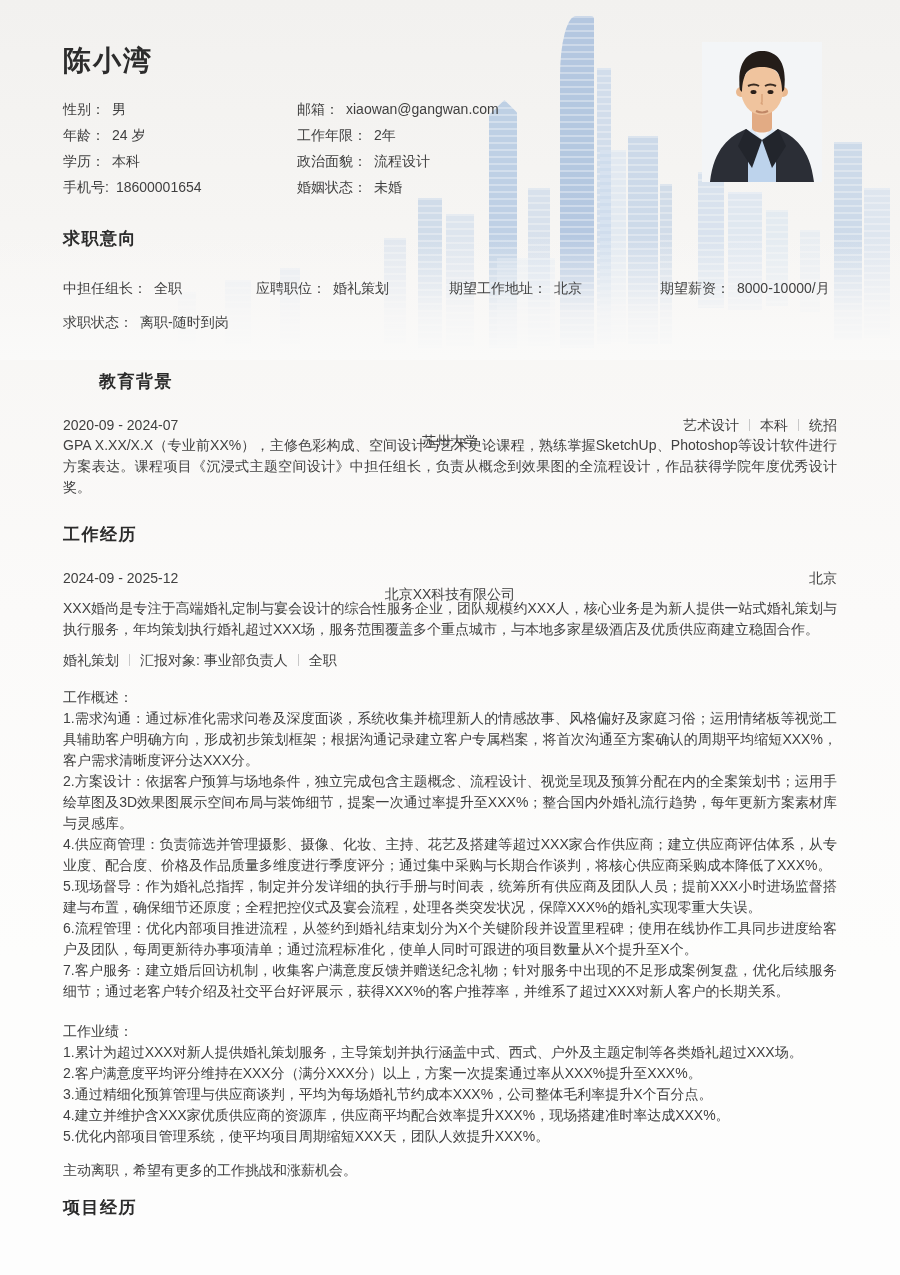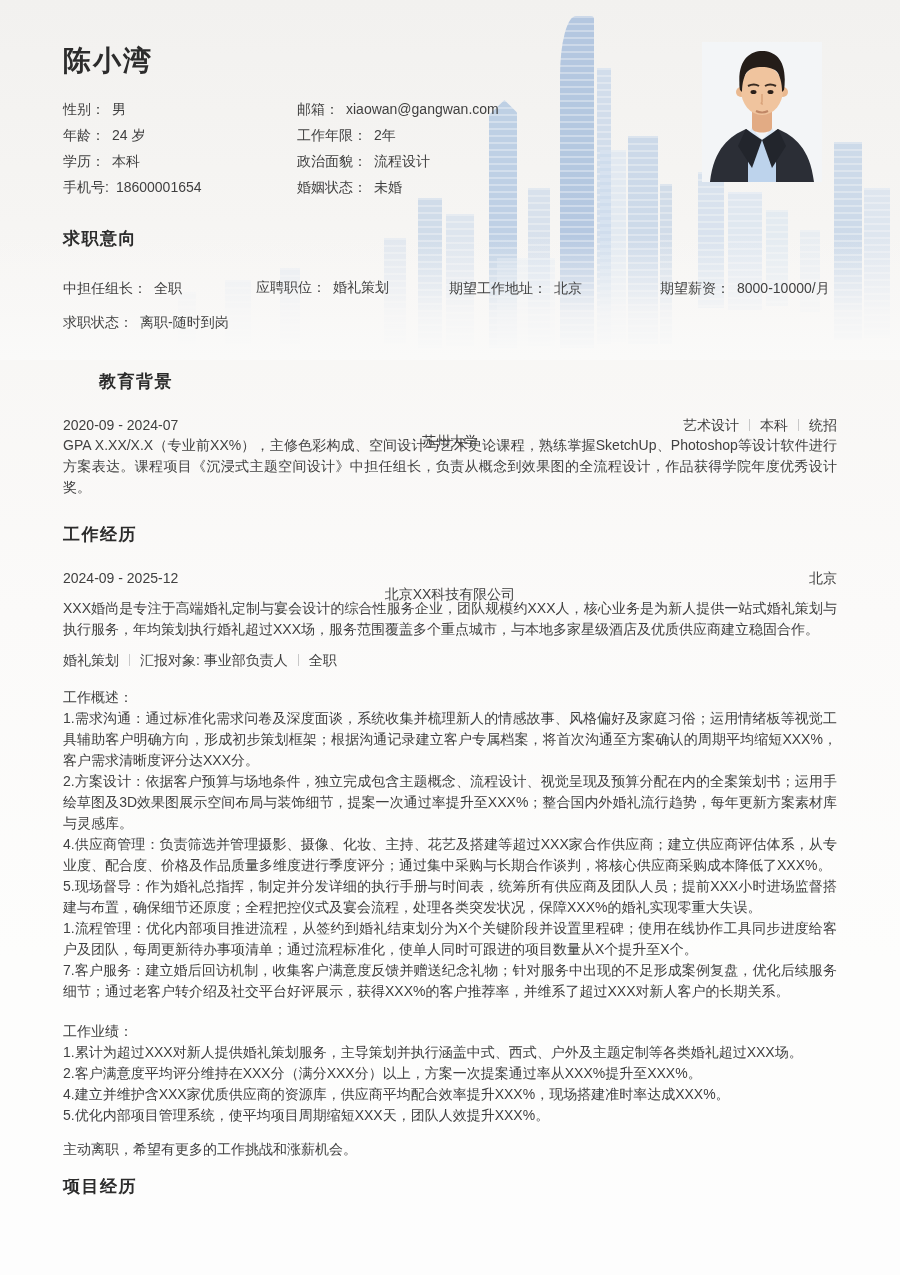--- a/index.html
+++ b/index.html
@@ -41,21 +41,21 @@
   .content { position:relative; padding:0 63px; color:#404040; font-size:14px; }
   .name { padding-top:42px; font-size:28px; font-weight:700; color:#2c2c2c; letter-spacing:2px; }
   .info-grid { margin-top:22px; display:grid; grid-template-columns:234px 320px; row-gap:12px; width:640px; }
   .pair { display:flex; align-items:baseline; line-height:14px; }
   .pair .lbl { color:#3f3f3f; }
   .pair .val { margin-left:7px; color:#3f3f3f; }
   h2.sec { font-size:17px; font-weight:700; color:#2b2b2b; letter-spacing:1.5px; line-height:17px; }
   .sec-intent { margin-top:36px; }
   .intent-row1 { margin-top:34px; display:flex; line-height:14px; }
   .intent-row1 .pair:nth-child(1){ width:193px; }
-  .intent-row1 .pair:nth-child(2){ width:193px;font-family:Liberation Serif, serif; }
+  .intent-row1 .pair:nth-child(2){ width:193px; }
   .intent-row1 .pair:nth-child(3){ width:211px; }
   .intent-row2 { margin-top:20px; display:flex; line-height:14px; }
   .sec-edu { margin-top:44px;margin-left:36px; }
   .triple { position:relative; margin-top:28px; line-height:15px; height:15px; }
   .triple .t-left { position:absolute; left:0; top:0; }
   .triple .t-center { position:absolute; left:0; right:0; top:16px; text-align:center; }
   .triple .t-right { position:absolute; right:0; top:0; }
   .vsep { display:inline-block; width:1px; height:12px; background:#c8c8c8; margin:0 10px; vertical-align:-1px; }
   .para { margin-top:2px; line-height:21px; text-align:justify; color:#414141; }
   .sec-work { margin-top:28px; }
@@ -216,28 +216,29 @@
     <div class="role-line">
       <span>婚礼策划</span><span class="vsep"></span><span>汇报对象: 事业部负责人</span><span class="vsep"></span><span>全职</span>
     </div>
 
     <div class="block">
       <div class="blk-title">工作概述：</div>
       <p>1.需求沟通：通过标准化需求问卷及深度面谈，系统收集并梳理新人的情感故事、风格偏好及家庭习俗；运用情绪板等视觉工具辅助客户明确方向，形成初步策划框架；根据沟通记录建立客户专属档案，将首次沟通至方案确认的周期平均缩短XXX%，客户需求清晰度评分达XXX分。</p>
       <p>2.方案设计：依据客户预算与场地条件，独立完成包含主题概念、流程设计、视觉呈现及预算分配在内的全案策划书；运用手绘草图及3D效果图展示空间布局与装饰细节，提案一次通过率提升至XXX%；整合国内外婚礼流行趋势，每年更新方案素材库与灵感库。</p>
       <p>4.供应商管理：负责筛选并管理摄影、摄像、化妆、主持、花艺及搭建等超过XXX家合作供应商；建立供应商评估体系，从专业度、配合度、价格及作品质量多维度进行季度评分；通过集中采购与长期合作谈判，将核心供应商采购成本降低了XXX%。</p>
       <p>5.现场督导：作为婚礼总指挥，制定并分发详细的执行手册与时间表，统筹所有供应商及团队人员；提前XXX小时进场监督搭建与布置，确保细节还原度；全程把控仪式及宴会流程，处理各类突发状况，保障XXX%的婚礼实现零重大失误。</p>
-      <p>1.流程管理：优化内部项目推进流程，从签约到婚礼结束划分为X个关键阶段并设置里程碑；使用在线协作工具同步进度给客户及团队，每周更新待办事项清单；通过流程标准化，使单人同时可跟进的项目数量从X个提升至X个。</p>
+      <p>6.流程管理：优化内部项目推进流程，从签约到婚礼结束划分为X个关键阶段并设置里程碑；使用在线协作工具同步进度给客户及团队，每周更新待办事项清单；通过流程标准化，使单人同时可跟进的项目数量从X个提升至X个。</p>
       <p>7.客户服务：建立婚后回访机制，收集客户满意度反馈并赠送纪念礼物；针对服务中出现的不足形成案例复盘，优化后续服务细节；通过老客户转介绍及社交平台好评展示，获得XXX%的客户推荐率，并维系了超过XXX对新人客户的长期关系。</p>
     </div>
 
     <div class="block">
       <div class="blk-title">工作业绩：</div>
       <p>1.累计为超过XXX对新人提供婚礼策划服务，主导策划并执行涵盖中式、西式、户外及主题定制等各类婚礼超过XXX场。</p>
       <p>2.客户满意度平均评分维持在XXX分（满分XXX分）以上，方案一次提案通过率从XXX%提升至XXX%。</p>
+      <p>3.通过精细化预算管理与供应商谈判，平均为每场婚礼节约成本XXX%，公司整体毛利率提升X个百分点。</p>
       <p>4.建立并维护含XXX家优质供应商的资源库，供应商平均配合效率提升XXX%，现场搭建准时率达成XXX%。</p>
       <p>5.优化内部项目管理系统，使平均项目周期缩短XXX天，团队人效提升XXX%。</p>
     </div>
 
     <p class="leave">主动离职，希望有更多的工作挑战和涨薪机会。</p>
 
     <h2 class="sec sec-proj">项目经历</h2>
 
   </div>
 </div>

